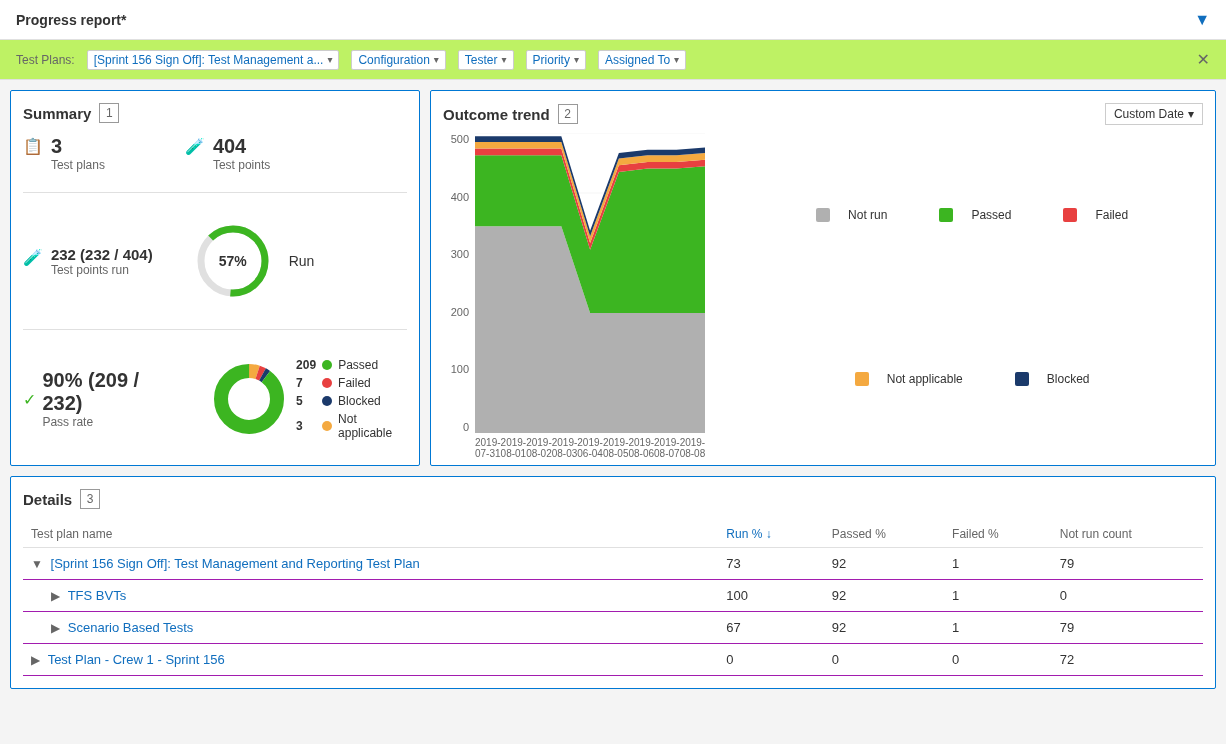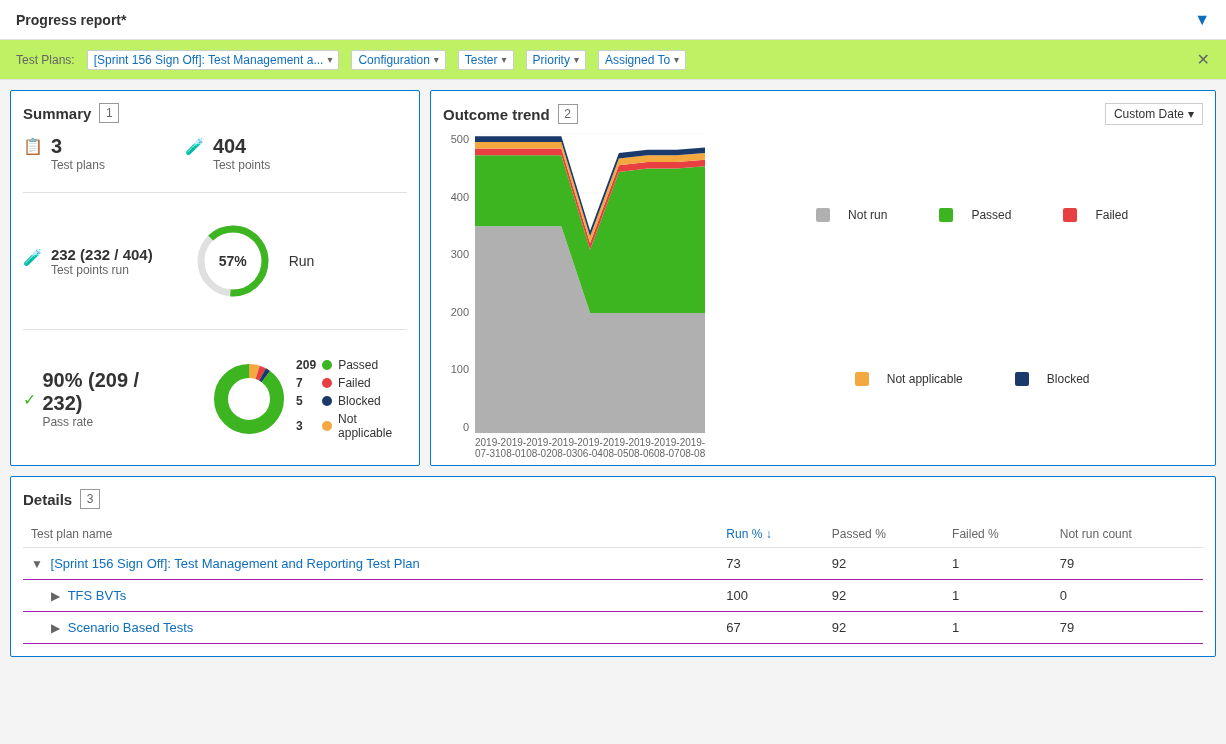--- a/index.html
+++ b/index.html
@@ -526,17 +526,27 @@
           <tr>
       <td style="padding-left:28px;">
         <span class="expand-icon">▶</span>
         <a class="plan-name-link">Scenario Based Tests</a>
       </td>
       <td>67</td>
       <td>92</td>
       <td>1</td>
       <td>79</td>
     </tr>
+          <tr>
+      <td style="padding-left:8px;">
+        <span class="expand-icon">▶</span>
+        <a class="plan-name-link">Test Plan - Crew 1 - Sprint 156</a>
+      </td>
+      <td>0</td>
+      <td>0</td>
+      <td>0</td>
+      <td>72</td>
+    </tr>
         </tbody>
     </table>
   </div>
 
 </div>
 
 </body></html>

